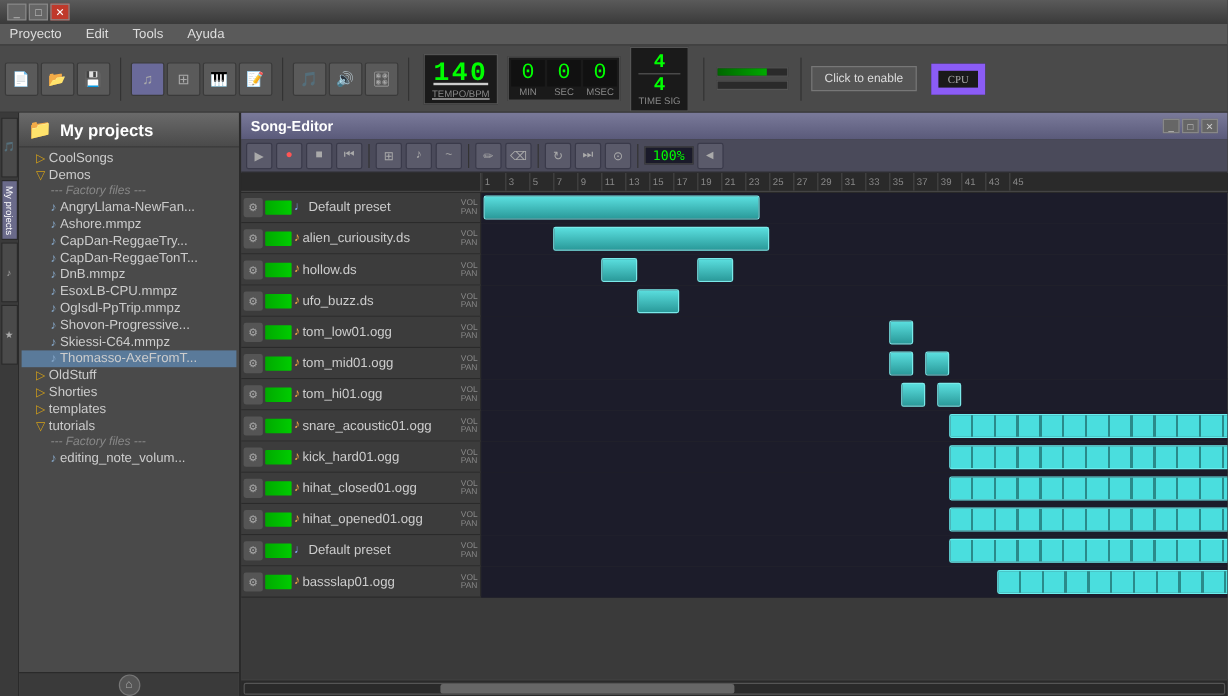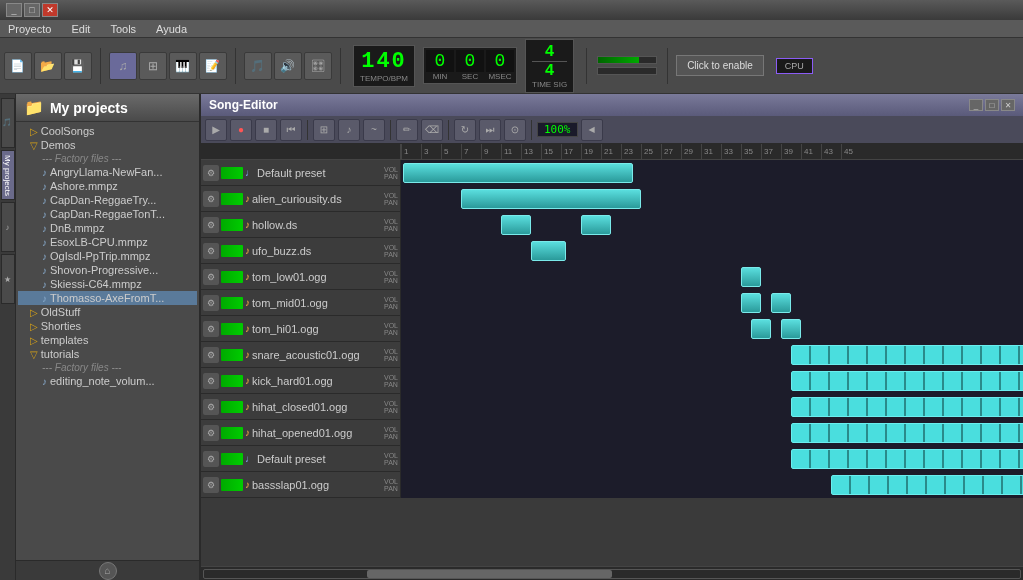--- a/index.html
+++ b/index.html
@@ -15,21 +15,21 @@
     #menubar { background: #5a5a5a; height: 18px; display: flex; align-items: center; padding: 0 4px; gap: 12px; border-bottom: 1px solid #333; }
     .menu-item { font-size: 11px; color: #ddd; cursor: pointer; padding: 0 4px; }
 
     
     #toolbar { background: #4a4a4a; height: 56px; display: flex; align-items: center; padding: 2px 4px; gap: 4px; border-bottom: 1px solid #333; }
     .toolbar-btn { width: 28px; height: 28px; background: #5a5a5a; border: 1px solid #3a3a3a; border-radius: 2px; display: flex; align-items: center; justify-content: center; cursor: pointer; color: #aaa; font-size: 12px; }
     .toolbar-section { display: flex; gap: 2px; align-items: center; }
     .toolbar-divider { width: 1px; height: 36px; background: #333; margin: 0 4px; }
     
     
-    #tempo-section { background: #1a1a1a; border: 1px solid #555; padding: 3px 6px; display: flex; flex-direction: column; align-items: center; margin: 0 4px; }
+    #tempo-section { background: #1a1a1a; border: 1px solid #555; padding: 3px 6px; display: flex; flex-direction: column; align-items: center; margin: 0 4px; text-decoration: underline; }
     .tempo-label { font-size: 8px; color: #888; text-align: center; }
     .tempo-value { font-size: 22px; color: #0f0; font-family: 'Courier New', monospace; font-weight: bold; letter-spacing: 2px; }
     
     #timesig-section { background: #1a1a1a; border: 1px solid #555; padding: 3px 6px; display: flex; flex-direction: column; align-items: center; margin: 0 4px; }
     .timesig-value { font-size: 16px; color: #0f0; font-family: 'Courier New', monospace; font-weight: bold; }
     
     .time-display { background: #1a1a1a; border: 1px solid #555; display: flex; gap: 2px; padding: 2px; }
     .time-digit { font-size: 18px; color: #0f0; font-family: 'Courier New', monospace; background: #111; padding: 1px 4px; min-width: 28px; text-align: center; }
     .time-label { font-size: 8px; color: #888; text-align: center; }
 
@@ -78,21 +78,21 @@
     .track-gear { width: 16px; height: 16px; background: #555; border-radius: 2px; display: flex; align-items: center; justify-content: center; font-size: 9px; color: #aaa; cursor: pointer; flex-shrink: 0; }
     .track-green-bar { width: 22px; height: 12px; background: linear-gradient(to right, #00aa00, #00cc00); border-radius: 1px; flex-shrink: 0; }
     .track-name { font-size: 11px; color: #ccc; overflow: hidden; text-overflow: ellipsis; white-space: nowrap; flex: 1; }
     .vol-pan { font-size: 7px; color: #888; display: flex; flex-direction: column; }
     .ruler-mark { font-size: 8px; color: #888; min-width: 20px; text-align: center; border-left: 1px solid #444; height: 100%; display: flex; align-items: center; padding-left: 2px; }
 
     
     #se-scrollbar { height: 14px; background: #2a2a2a; border-top: 1px solid #444; display: flex; align-items: center; padding: 0 2px; }
 
     
-    .cpu-box { background: #1a1a1a; border: 1px solid #8b5cf6; padding: 2px 8px; margin-left: 8px; font-size: 9px; color: #aaa; }
+    .cpu-box { background: #1a1a1a; border: 6px solid #8b5cf6; padding: 2px 8px; margin-left: 8px; font-size: 9px; color: #aaa; font-family: Liberation Serif, serif; }
 
     
     .enable-btn { background: #555; border: 1px solid #777; padding: 4px 10px; font-size: 10px; color: #ddd; cursor: pointer; }
 
     .instrument-note { color: #88aaff; font-size: 10px; }
     .instrument-drum { color: #ffaa44; font-size: 10px; }
 
     #project-panel-bottom { height: 20px; background: #3a3a3a; border-top: 1px solid #2a2a2a; display: flex; align-items: center; justify-content: center; }
     .home-btn { width: 18px; height: 18px; background: #555; border: 1px solid #777; border-radius: 50%; display: flex; align-items: center; justify-content: center; font-size: 10px; cursor: pointer; color: #aaa; }
   </style>

